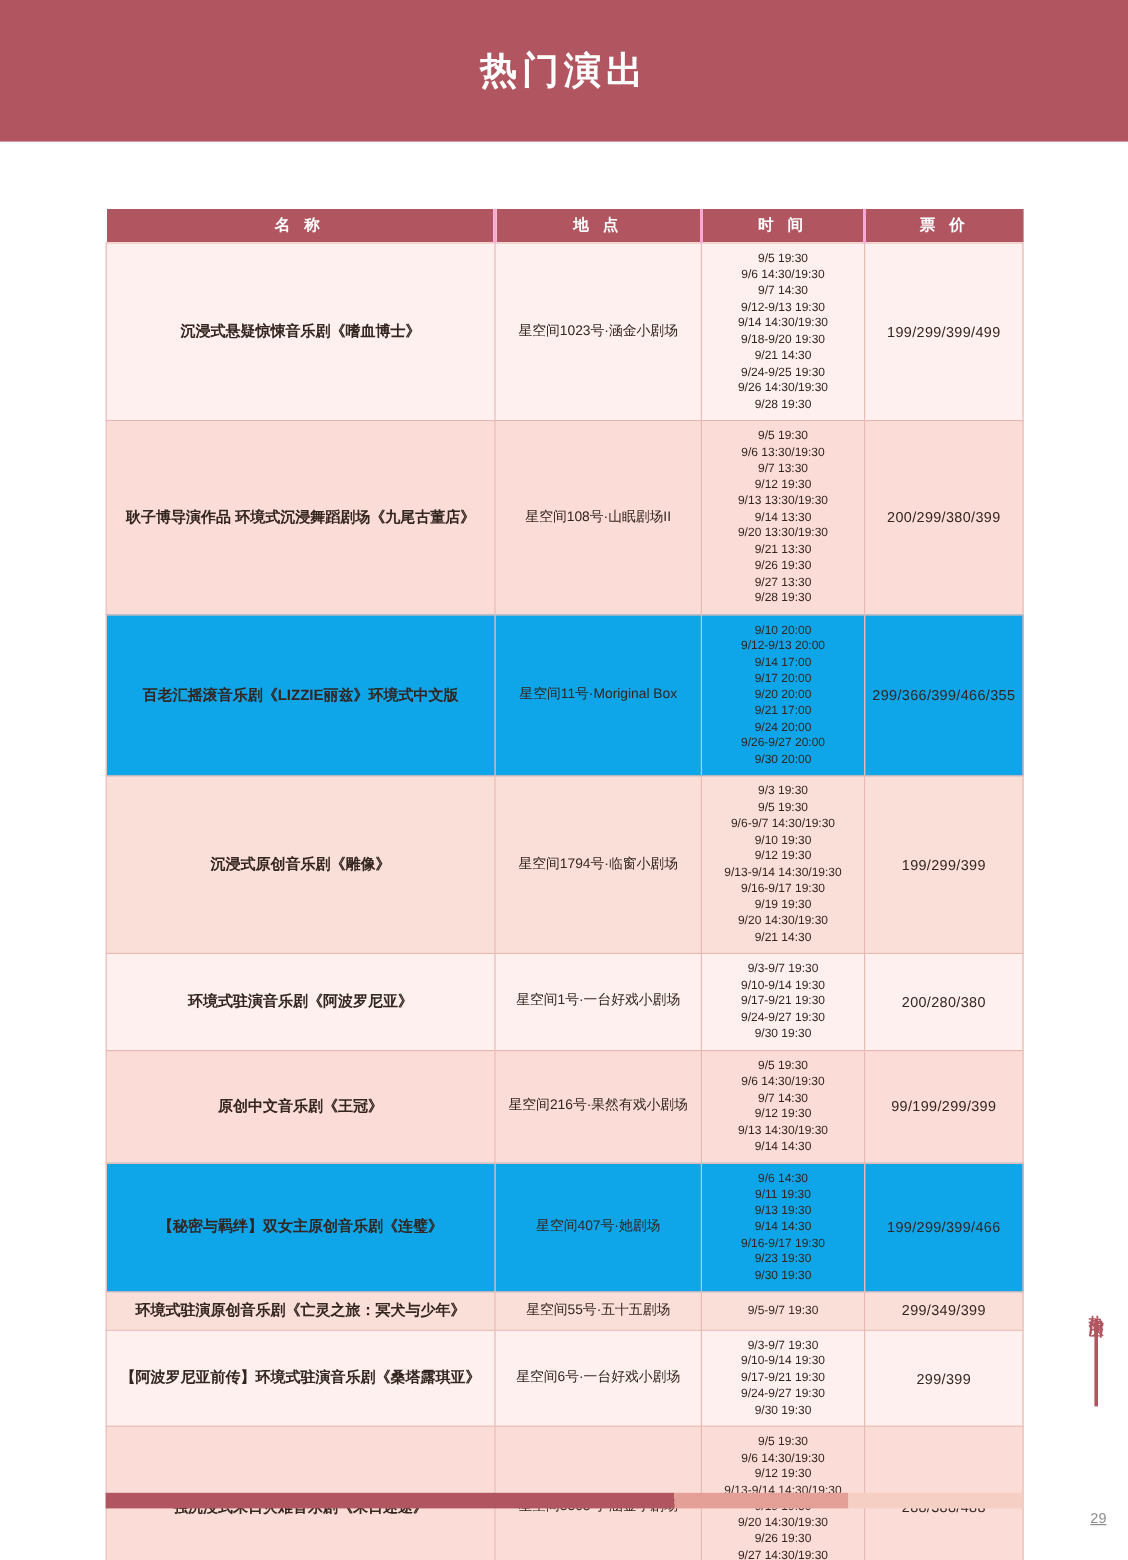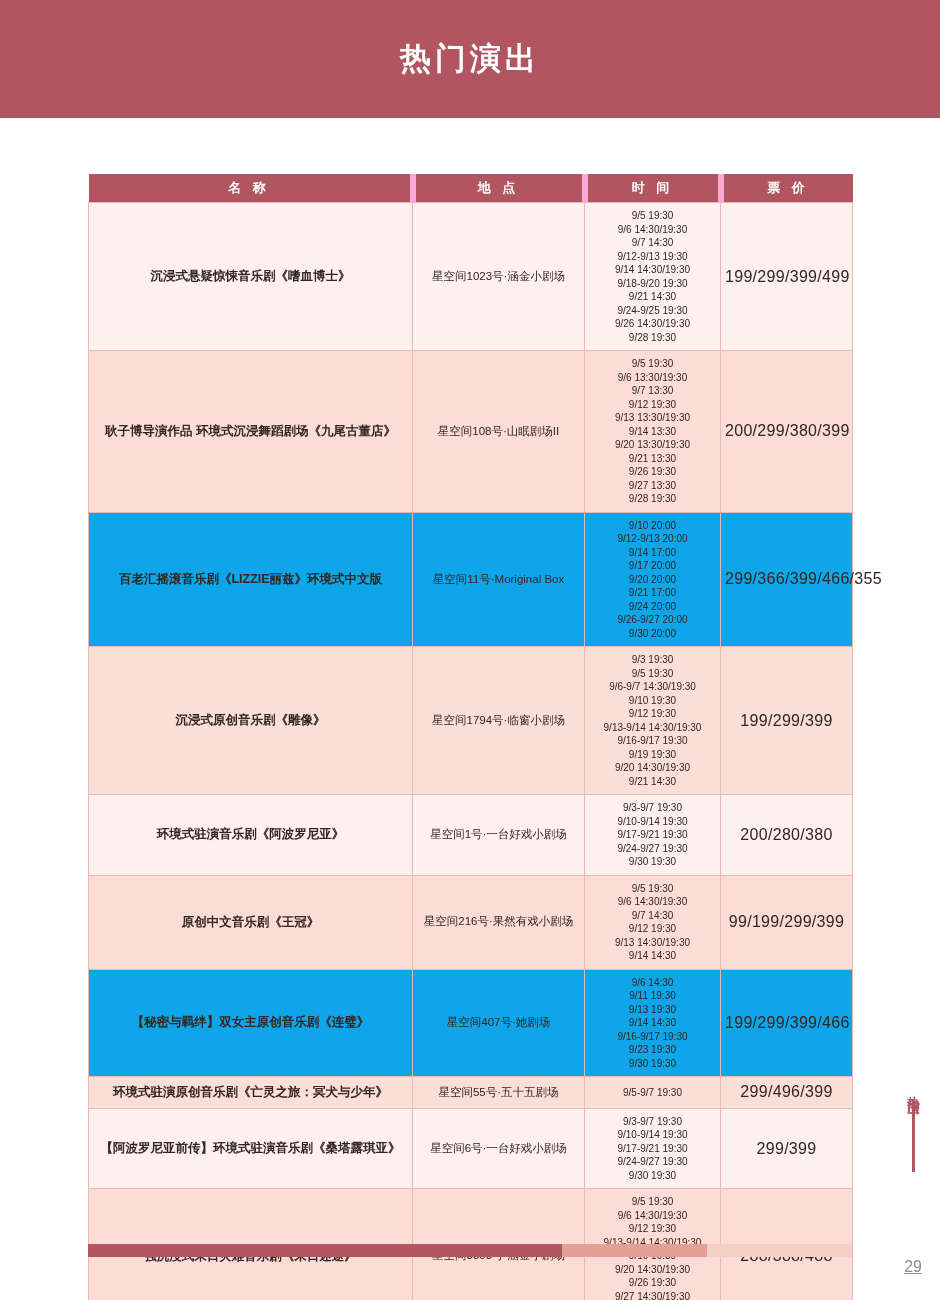--- a/index.html
+++ b/index.html
@@ -63,21 +63,21 @@
   table.perf thead th {
     background: #b15560;
     color: #ffffff;
     font-size: 13px;
     font-weight: bold;
     letter-spacing: 4px;
     height: 28px;
     padding: 0;
     text-align: center;
     position: relative;
-    border-right: 6px solid #f9a8d4;
+    border-right: 3px solid #f9a8d4;
   }
   table.perf thead th:last-child { border-right: none; text-align: center; }
 
   table.perf td {
     border: 1px solid #e8b9b4;
     text-align: center;
     vertical-align: middle;
     padding: 6px 4px;
   }
   td.name {
@@ -91,21 +91,21 @@
     color: #33251f;
     line-height: 1.5;
   }
   td.time {
     font-size: 10px;
     color: #33251f;
     line-height: 1.35;
     margin-top: 36px;
   }
   td.price {
-    font-size: 16px;
+    font-size: 12px;
     color: #33251f;
     letter-spacing: 0.3px;
   }
   tr.tone-a td { background: #fdf0ee; }
   tr.tone-b td { background: #fbdcd6; }
   tr.tone-c td { background: #0ea5e9; }
   tr.tone-d td { background: #fadfd9; }
 
   
   .footer-bar {
@@ -140,21 +140,21 @@
   .side-tab .side-rule {
     width: 3px;
     height: 72px;
     background: #b15560;
     margin: 6px auto 0 auto;
   }
   .page-number {
     position: absolute;
     right: 18px;
     top: 1258px;
-    font-size: 16px;
+    font-size: 12px;
     color: #8c8c8c;
     text-decoration: underline;
   }
 </style>
 </head>
 <body>
 
 <div class="page">
 
   <div class="header-band"></div>
@@ -267,21 +267,21 @@
 9/14 14:30
 9/16-9/17 19:30
 9/23 19:30
 9/30 19:30</td>
             <td class="price">199/299/399/466</td>
           </tr>
           <tr class="tone-d">
             <td class="name">环境式驻演原创音乐剧《亡灵之旅：冥犬与少年》</td>
             <td class="place">星空间55号·五十五剧场</td>
             <td class="time" style="white-space: pre-line;">9/5-9/7 19:30</td>
-            <td class="price">299/496/399</td>
+            <td class="price">299/349/399</td>
           </tr>
           <tr class="tone-a">
             <td class="name">【阿波罗尼亚前传】环境式驻演音乐剧《桑塔露琪亚》</td>
             <td class="place">星空间6号·一台好戏小剧场</td>
             <td class="time" style="white-space: pre-line;">9/3-9/7 19:30
 9/10-9/14 19:30
 9/17-9/21 19:30
 9/24-9/27 19:30
 9/30 19:30</td>
             <td class="price">299/399</td>

